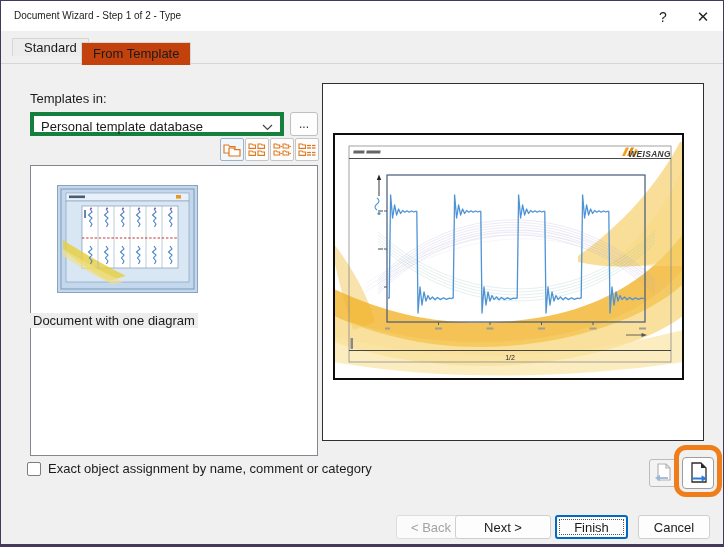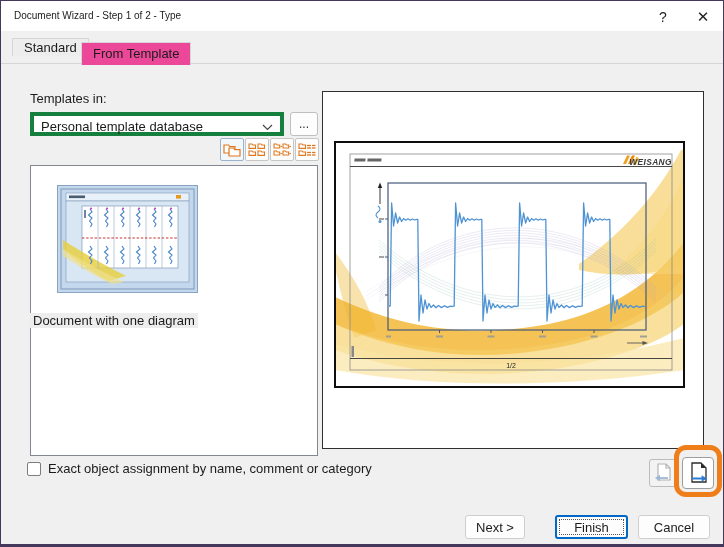--- a/index.html
+++ b/index.html
@@ -13,21 +13,21 @@
   .caption-btn{position:absolute;top:0;width:32px;height:30px;line-height:30px;text-align:center;
                font-size:14px;color:#222;cursor:default;background:transparent;border:none;}
   .help-btn{left:646px;}
   .close-btn{left:686px;font-size:15px;}
 
   
   .tabline{position:absolute;left:0;top:62px;width:722px;height:1px;background:#d6d6d6;}
   .tab{position:absolute;font-size:13px;color:#1b1b1b;padding:0 11px;box-sizing:border-box;}
   .tab-inactive{left:11px;top:37px;height:18px;line-height:17px;background:#ededed;
                 border:1px solid #d6d6d6;border-bottom:none;}
-  .tab-active{left:80px;top:41px;height:23px;line-height:21px;background:#ec4899;
+  .tab-active{left:80px;top:41px;height:23px;line-height:21px;background:#c2410c;
               border:1px solid #d6d6d6;border-bottom:none;z-index:3;}
 
   .lbl{position:absolute;font-size:13px;color:#1b1b1b;}
 
   
   .combo{position:absolute;left:29px;top:111px;width:254px;height:24px;background:#fff;
          border:4px solid #15803d;box-sizing:border-box;}
   .combo-text{position:absolute;left:7px;top:0;line-height:22px;font-size:13px;color:#1b1b1b;white-space:nowrap;}
   .combo-arrow{position:absolute;right:7px;top:8px;}
   .browse-btn{position:absolute;left:289px;top:111px;width:28px;height:24px;background:#fdfdfd;
@@ -47,37 +47,37 @@
          border:1px solid #8aa5c2;box-sizing:border-box;}
   .item-label-row{position:absolute;left:29px;top:310px;width:196px;text-align:left;}
   .item-label{display:inline-block;background:#ededed;padding:0 3px;font-size:13px;color:#1b1b1b;}
 
   
   .checkbox{position:absolute;left:26px;top:461px;width:14px;height:14px;background:#fff;
             border:1px solid #7d7d7d;border-radius:2px;box-sizing:border-box;}
   .check-label{left:47px;top:460px;line-height:16px;}
 
   
-  .preview{position:absolute;left:321px;top:90px;width:382px;height:358px;background:#fff;
-           border:1px solid #303030;box-sizing:border-box;overflow:hidden;text-align:center;}
+  .preview{position:absolute;left:321px;top:82px;width:382px;height:358px;background:#fff;
+           border:1px solid #303030;box-sizing:border-box;overflow:hidden;}
 
   
   .nav-prev{position:absolute;left:648px;top:458px;width:28px;height:28px;background:#f3f3f3;
             border:1px solid #bcbcbc;border-radius:3px;box-sizing:border-box;display:flex;align-items:center;justify-content:center;}
   .nav-next{position:absolute;left:681px;top:456px;width:32px;height:32px;background:#ffffff;
             border:1px solid #9d9d9d;border-radius:4px;box-sizing:border-box;display:flex;align-items:center;justify-content:center;}
   .highlight{position:absolute;left:673px;top:444px;width:48px;height:52px;border:5px solid #ef7d1a;
              border-radius:12px;box-sizing:border-box;pointer-events:none;z-index:5;}
 
   
   .btn{position:absolute;top:514px;height:24px;background:#fdfdfd;border:1px solid #cfcfcf;
        border-radius:3px;box-sizing:border-box;font-size:13px;color:#1b1b1b;text-align:center;
        font-family:"Liberation Sans",sans-serif;}
   .btn-back{left:395px;width:70px;color:#a3a3a3;background:#fbfbfb;border-color:#dedede;}
-  .btn-next{left:464px;width:60px;}
+  .btn-next{left:454px;width:96px;}
   .btn-finish{left:554px;width:73px;border:2px solid #0069c5;outline:1px dotted #555;outline-offset:-5px;}
   .btn-cancel{left:637px;width:72px;}
 </style>
 </head>
 <body>
 
 <div class="window">
 <div class="dialog">
 
   <div class="titlebar">
@@ -319,18 +319,19 @@
   <div class="nav-next">
     <svg width="20" height="22" viewBox="0 0 20 22">
       <path d="M4 1 h9 l5 5 v14 h-14 z" fill="#fff" stroke="#2b2b2b" stroke-width="1.3"></path>
       <path d="M13 1 v5 h5 z" fill="#2b2b2b"></path>
       <line x1="4" y1="16.5" x2="15" y2="16.5" stroke="#2f7bd6" stroke-width="2"></line>
       <polygon points="19,16.5 13.6,13.2 13.6,19.8" fill="#2f7bd6"></polygon>
     </svg>
   </div>
   <div class="highlight"></div>
 
+  <button class="btn btn-back">&lt; Back</button>
   <button class="btn btn-next">Next &gt;</button>
   <button class="btn btn-finish">Finish</button>
   <button class="btn btn-cancel">Cancel</button>
 
 </div>
 </div>
 
 </body></html>

